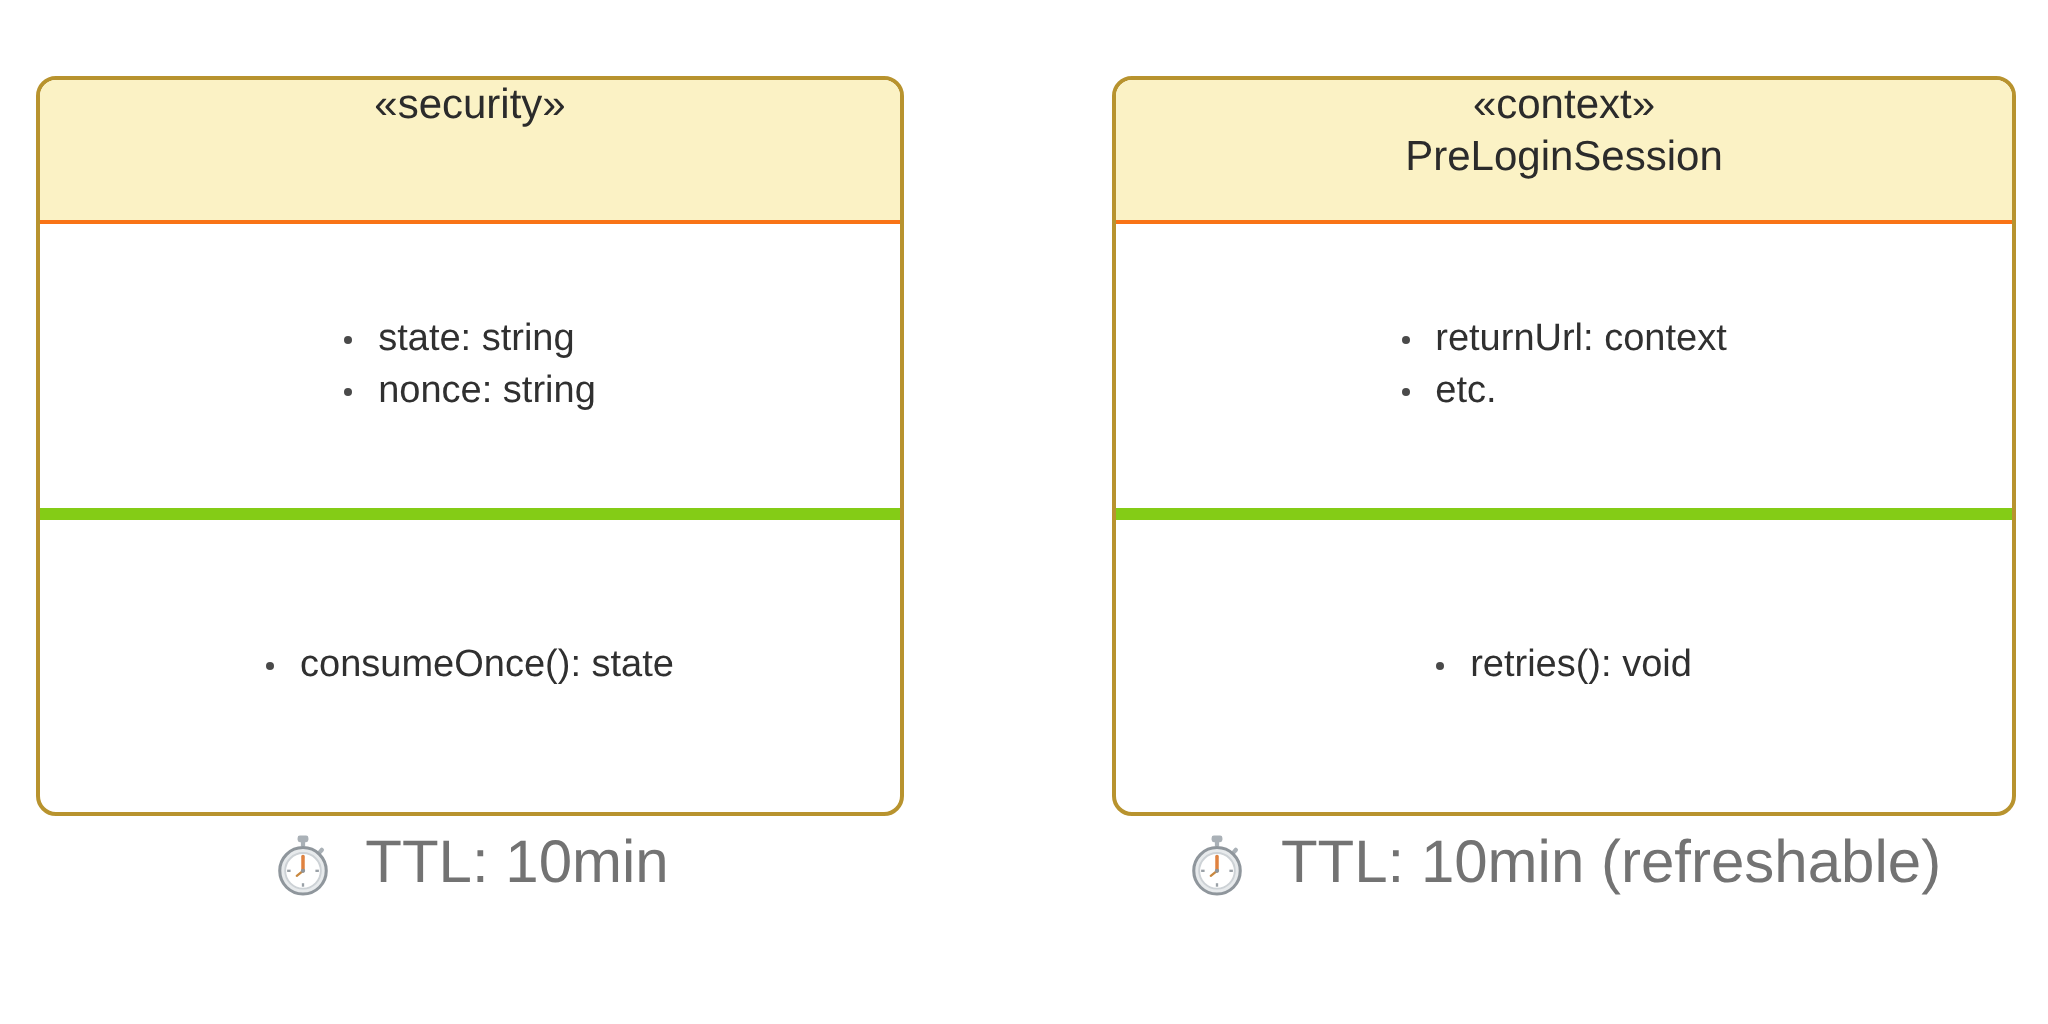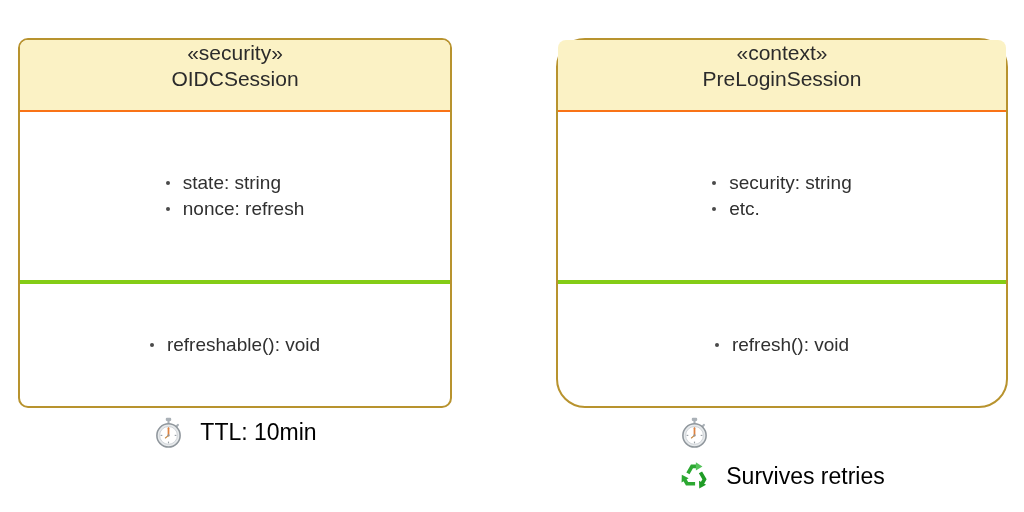--- a/index.html
+++ b/index.html
@@ -15,39 +15,39 @@
   
   .card {
     position:absolute; top:38px; height:370px;
     box-sizing:border-box;
     background:#ffffff;
     border:2px solid #b8932e;
     border-radius:10px;
     display:flex; flex-direction:column;
   }
   #card-left  { left:18px;  width:434px; }
-  #card-right { left:556px; width:452px;border-radius:29px; }
+  #card-right { left:556px; width:452px; }
 
   .card-header {
     height:70px; flex:none;
     background:#fbf2c5;
     border-bottom:2px solid #f97316;
     border-radius:8px 8px 0 0;
     display:flex; flex-direction:column;
     align-items:center; justify-content:flex-start;
     font-size:21px; line-height:26px;
     color:#2b2b2b;
     text-align:center;
   }
 
   .sec {
     display:flex; align-items:center; justify-content:center;
     box-sizing:border-box;
   }
-  .sec-attrs   { height:172px; flex:none; border-bottom:4px solid #84cc16; }
+  .sec-attrs   { height:148px; flex:none; border-bottom:6px solid #84cc16; }
   .sec-methods { flex:1; }
 
   .member-list {
     list-style:none; margin:0; padding:0;
     font-size:19px; line-height:26px;
     color:#303030;
   }
   .member-list li { display:flex; align-items:center; white-space:nowrap; }
   .dot {
     width:4px; height:4px; border-radius:50%;
@@ -58,51 +58,50 @@
   .notes {
     position:absolute; top:410px;
     display:flex; flex-direction:column; align-items:center;
   }
   #notes-left  { left:18px;  width:434px; }
   #notes-right { left:556px; width:452px; }
   .notes-inner { display:flex; flex-direction:column; width:fit-content; }
   .note { display:flex; align-items:center; height:44px; }
   .note svg { width:31px; height:33px; margin-right:16px; flex:none; }
   .note-text {
-    font-size:23px; line-height:44px;
-    color:#000000; white-space:nowrap;
+    font-size:30px; line-height:44px;
+    color:#737373; white-space:nowrap;
   }
 </style>
 </head>
 <body>
 
 <div>
 
   <section class="card" id="card-left">
     <header class="card-header">
       <div>«security»</div>
-      <div>OIDCSession</div>
     </header>
     <div class="sec sec-attrs">
       <ul class="member-list">
         <li>
             <span class="dot"></span>
             <span>state: string</span>
           </li>
         <li>
             <span class="dot"></span>
-            <span>nonce: refresh</span>
+            <span>nonce: string</span>
           </li>
       </ul>
     </div>
     <div class="sec sec-methods">
       <ul class="member-list">
         <li>
             <span class="dot"></span>
-            <span>refreshable(): void</span>
+            <span>consumeOnce(): state</span>
           </li>
       </ul>
     </div>
   </section>
 
   <div class="notes" id="notes-left">
     <div class="notes-inner">
       <div class="note">
         <svg viewBox="0 0 32 32" aria-label="stopwatch-icon">
           <rect x="13.2" y="0.8" width="5.6" height="3.4" rx="1.2" fill="#aab1b7"></rect>
@@ -129,33 +128,33 @@
 
   <section class="card" id="card-right">
     <header class="card-header">
       <div>«context»</div>
       <div>PreLoginSession</div>
     </header>
     <div class="sec sec-attrs">
       <ul class="member-list">
         <li>
             <span class="dot"></span>
-            <span>security: string</span>
+            <span>returnUrl: context</span>
           </li>
         <li>
             <span class="dot"></span>
             <span>etc.</span>
           </li>
       </ul>
     </div>
     <div class="sec sec-methods">
       <ul class="member-list">
         <li>
             <span class="dot"></span>
-            <span>refresh(): void</span>
+            <span>retries(): void</span>
           </li>
       </ul>
     </div>
   </section>
 
   <div class="notes" id="notes-right">
     <div class="notes-inner">
       <div class="note">
         <svg viewBox="0 0 32 32" aria-label="stopwatch-icon">
           <rect x="13.2" y="0.8" width="5.6" height="3.4" rx="1.2" fill="#aab1b7"></rect>
@@ -168,34 +167,18 @@
           <g stroke="#9aa1a7" stroke-width="1.2">
             <line x1="16" y1="10.8" x2="16" y2="12.6"></line>
               <line x1="16" y1="25.4" x2="16" y2="27.2"></line>
             <line x1="7.8" y1="19" x2="9.6" y2="19"></line>
               <line x1="22.4" y1="19" x2="24.2" y2="19"></line>
           </g>
           <line x1="16" y1="19" x2="16" y2="11.6" stroke="#e0823f" stroke-width="1.8" stroke-linecap="round"></line>
           <line x1="16" y1="19" x2="12.8" y2="21.6" stroke="#c9883f" stroke-width="1.2" stroke-linecap="round"></line>
           <circle cx="16" cy="19" r="1.1" fill="#8f969c"></circle>
         </svg>
-      </div>
-      <div class="note">
-        <svg viewBox="0 0 32 32" aria-label="recycle-icon">
-          <g>
-            <path d="M9.2 12.8 L13.4 5.6 L18.6 5.6" fill="none" stroke="#2ca832" stroke-width="3.8"></path>
-            <polygon points="17.4,1.4 24.2,5.6 17.4,9.8" fill="#55c35a"></polygon>
-          </g>
-          <g transform="rotate(120 16 16)">
-            <path d="M9.2 12.8 L13.4 5.6 L18.6 5.6" fill="none" stroke="#1f9c26" stroke-width="3.8"></path>
-            <polygon points="17.4,1.4 24.2,5.6 17.4,9.8" fill="#1f9c26"></polygon>
-          </g>
-          <g transform="rotate(240 16 16)">
-            <path d="M9.2 12.8 L13.4 5.6 L18.6 5.6" fill="none" stroke="#2ca832" stroke-width="3.8"></path>
-            <polygon points="17.4,1.4 24.2,5.6 17.4,9.8" fill="#2ca832"></polygon>
-          </g>
-        </svg>
-        <span class="note-text">Survives retries</span>
+        <span class="note-text">TTL: 10min (refreshable)</span>
       </div>
     </div>
   </div>
 
 </div>
 
 </body></html>

